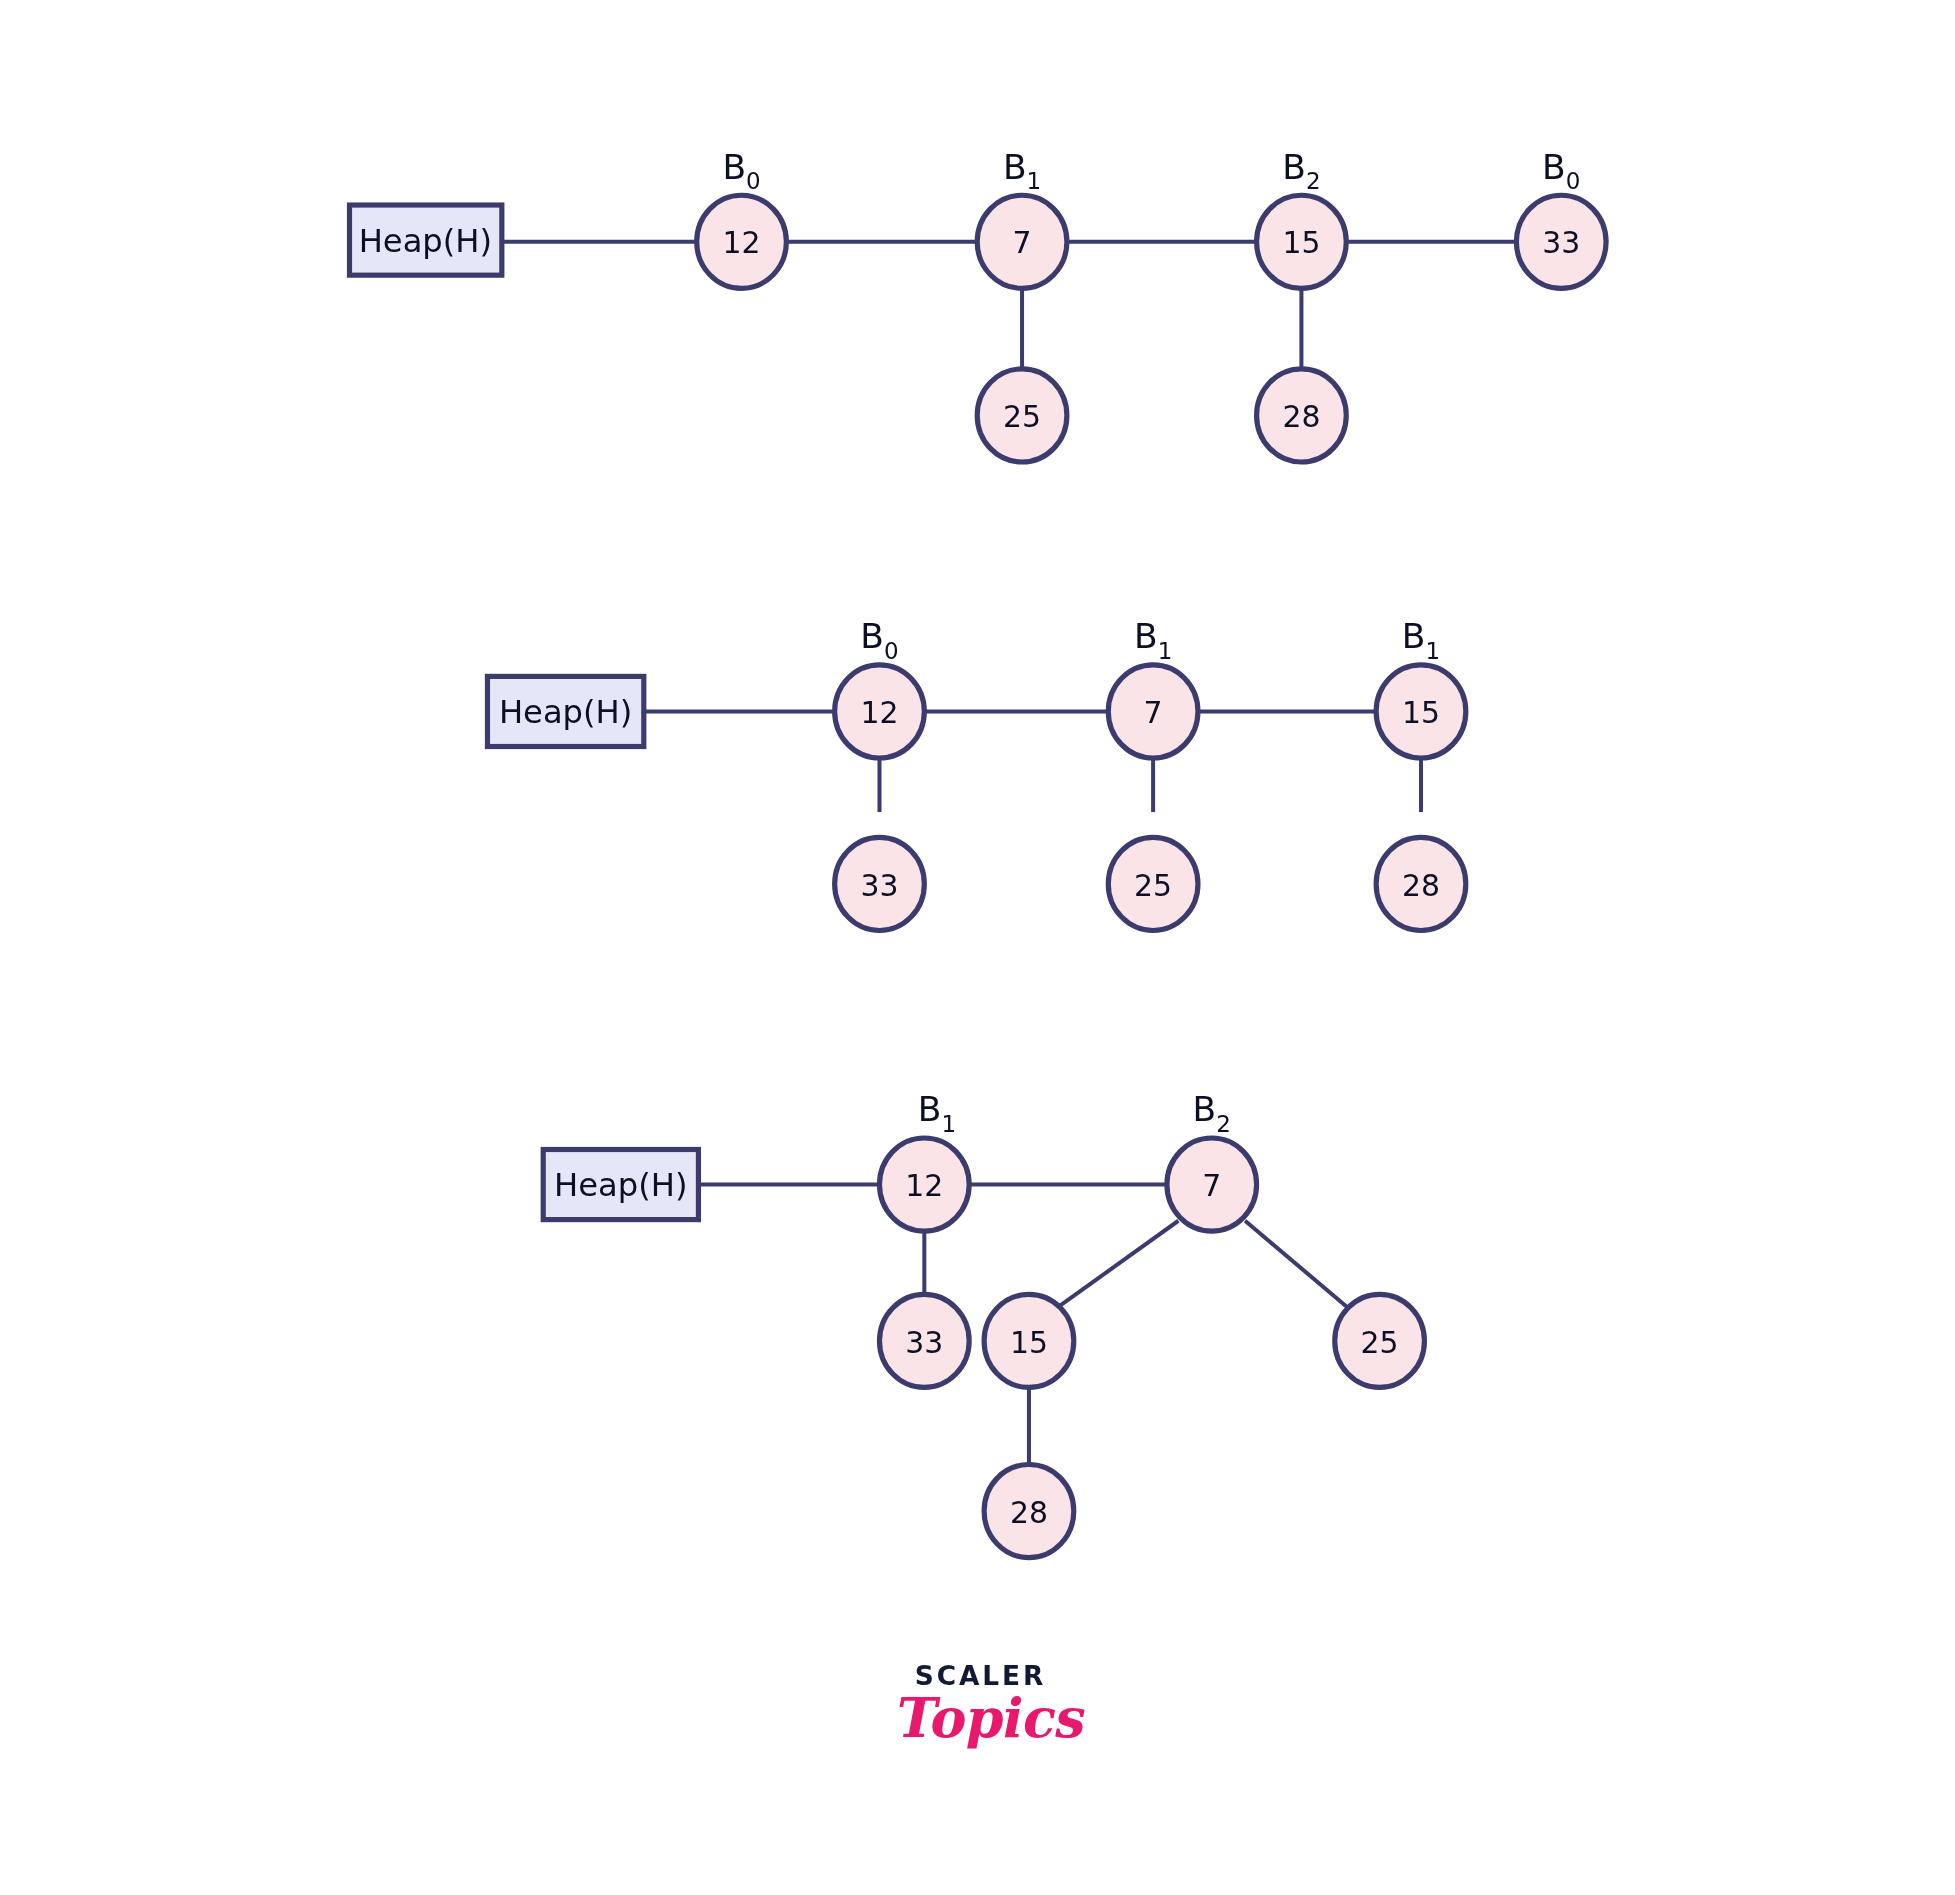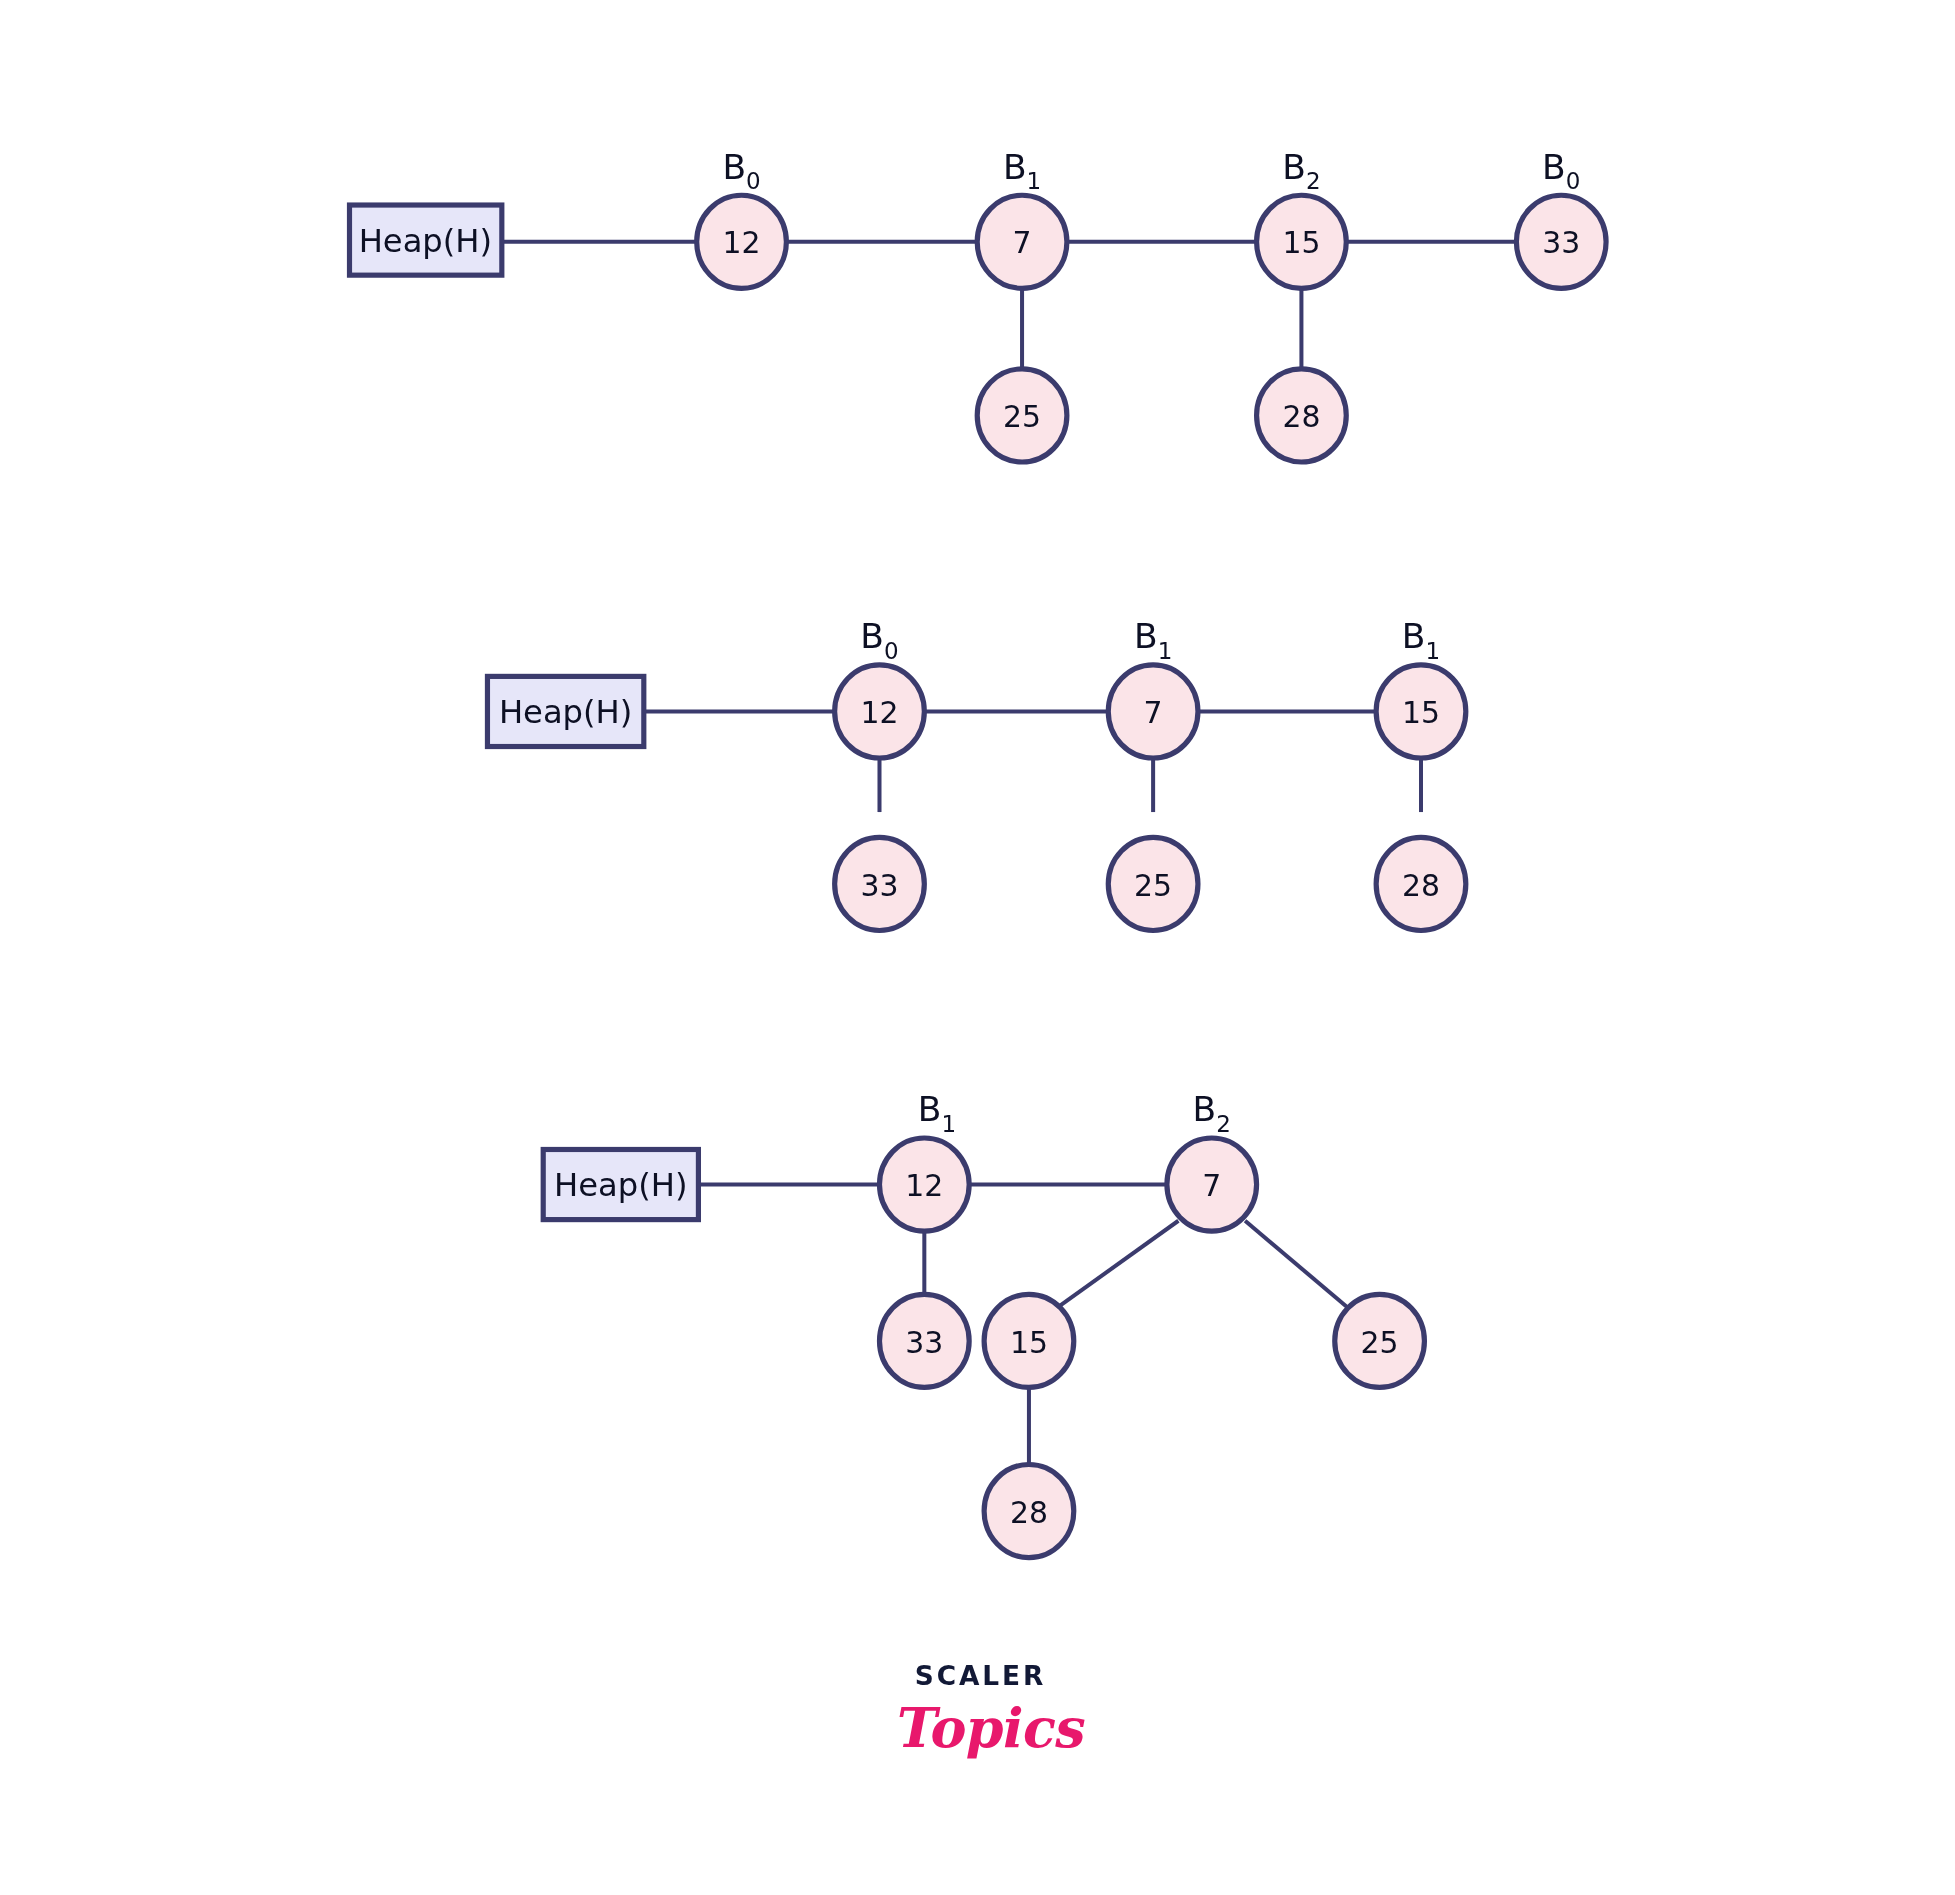--- a/index.html
+++ b/index.html
@@ -34,21 +34,21 @@
     text-align:center;user-select:none;
   }
   #logo .scaler{
     font-family:"DejaVu Sans","Liberation Sans",sans-serif;
     font-weight:bold;font-size:26.4px;letter-spacing:2.9px;color:#121936;
     line-height:1;
   }
   #logo .topics{
     font-family:"DejaVu Serif","Liberation Serif",serif;
     font-style:italic;font-weight:bold;font-size:54px;color:#e8186c;
-    line-height:1.05;margin-top:11px;letter-spacing:-0.6px;
+    line-height:1.05;margin-top:1px;letter-spacing:-0.6px;
   }
 </style>
 </head>
 <body>
 
 <div id="stage">
 
   <svg id="diagram" viewBox="0 0 3401 3297" xmlns="http://www.w3.org/2000/svg">
 
     <g>

